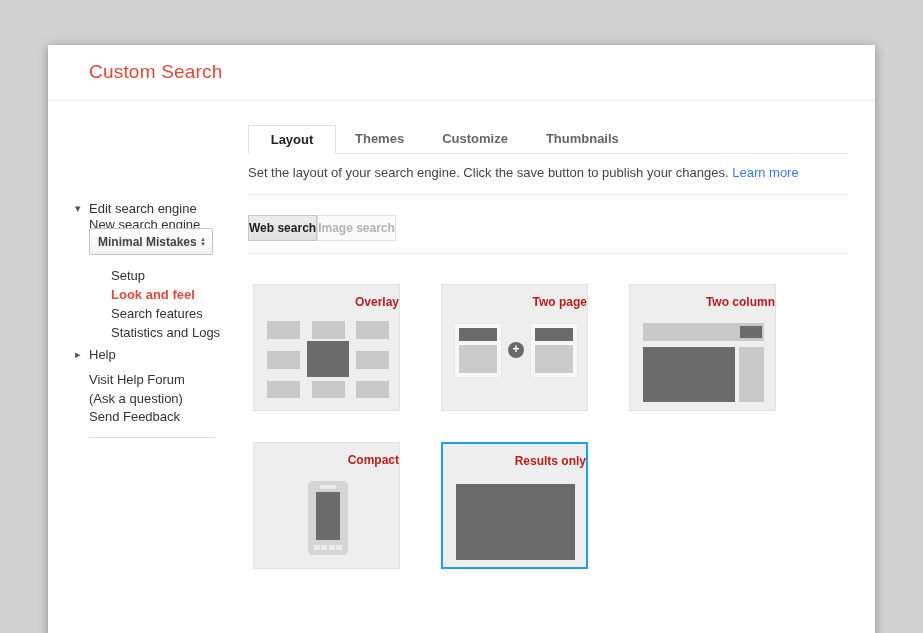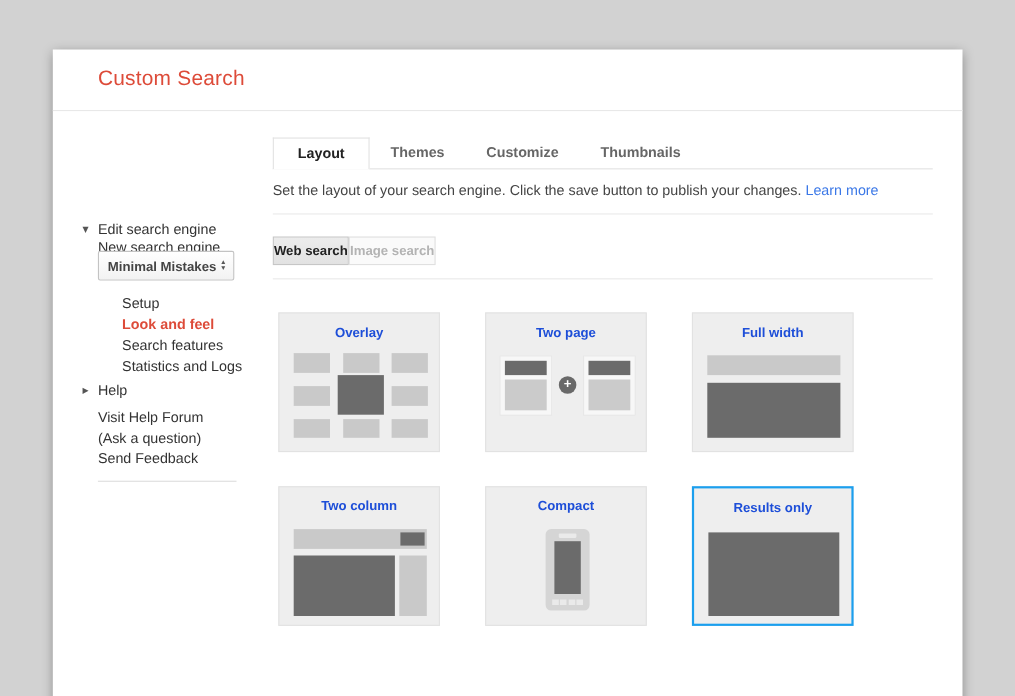--- a/index.html
+++ b/index.html
@@ -74,21 +74,21 @@
   .grid {
     margin:30px 0 0 5px;
     display:grid; grid-template-columns:repeat(3,147px);
     column-gap:41px; row-gap:31px;
   }
   .card {
     position:relative; width:147px; height:127px;
     background:#eeeeee; border:1px solid #e2e2e2; cursor:pointer;
   }
   .card.selected { border:2px solid #1b9fee; }
-  .card-title { margin-top:10px; text-align:center; font-size:12px; font-weight:bold; color:#1d4ed8; }
+  .card-title { margin-top:10px; text-align:right; font-size:12px; font-weight:bold; color:#b91c1c; }
   .shape { position:absolute; }
   .lt { background:#c9c9c9; }  
   .dk { background:#6b6b6b; }  
   
   .tp-box { position:absolute; width:48px; height:55px; background:#f7f7f7; border:1px solid #e7e7e7; padding:4px; }
   .tp-head { height:13px; background:#6b6b6b; }
   .tp-body { margin-top:4px; height:21px; background:#cbcbcb; height:calc(100% - 17px); }
   .plus-circle {
     position:absolute; left:66px; top:57px; width:16px; height:16px; border-radius:50%;
     background:#696969; color:#fff; font-size:12px; font-weight:bold;
@@ -197,27 +197,20 @@
             <div class="tp-body"></div>
           </div>
           <div class="tp-box" style="left:88px;top:38px">
             <div class="tp-head"></div>
             <div class="tp-body"></div>
           </div>
           <div class="plus-circle">+</div>
         </div>
       </div>
 
-      <div class="card">
-        <div class="card-title">Full width</div>
-        <div>
-          <div class="shape lt" style="left:13px;top:38px;width:121px;height:18px"></div>
-          <div class="shape dk" style="left:13px;top:63px;width:121px;height:50px"></div>
-        </div>
-      </div>
 
       <div class="card">
         <div class="card-title">Two column</div>
         <div>
           <div class="shape lt" style="left:13px;top:38px;width:121px;height:18px"></div>
           <div class="shape dk" style="left:110px;top:41px;width:22px;height:12px"></div>
           <div class="shape dk" style="left:13px;top:62px;width:92px;height:55px"></div>
           <div class="shape lt" style="left:109px;top:62px;width:25px;height:55px"></div>
         </div>
       </div>

